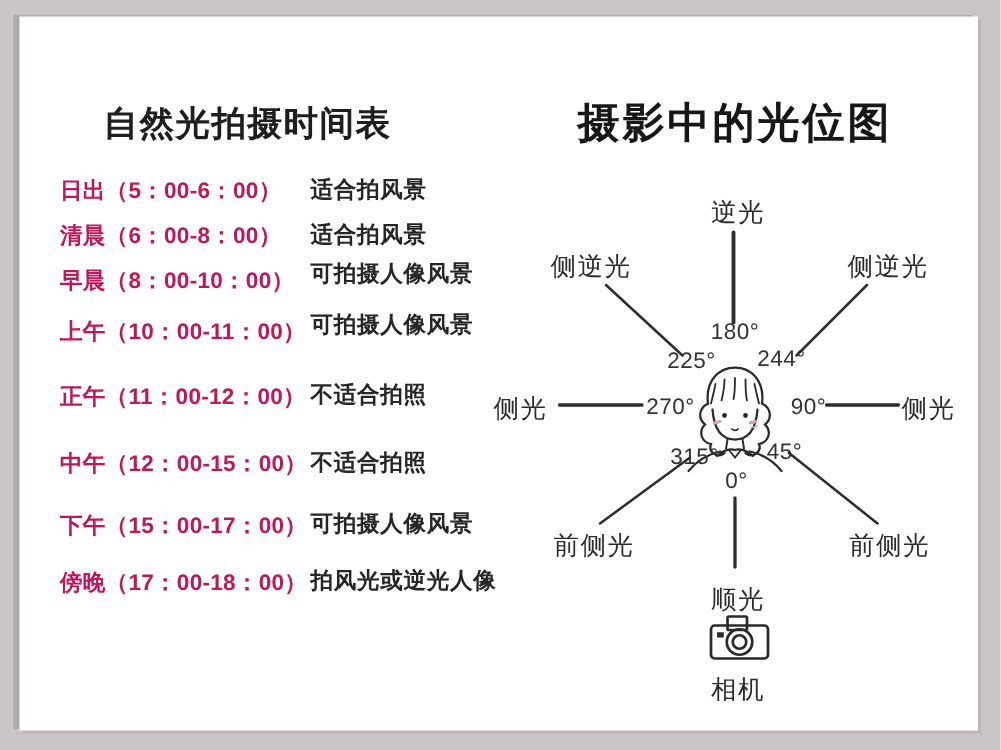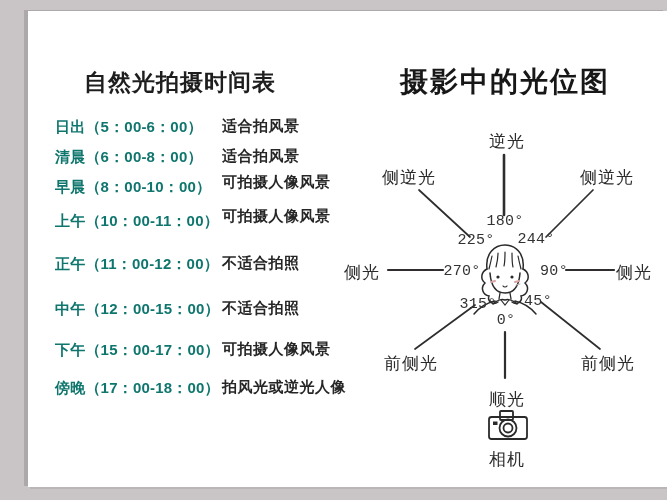--- a/index.html
+++ b/index.html
@@ -4,51 +4,51 @@
 <style>
   html,body{margin:0;padding:0;}
   body{
     width:667px;height:500px;overflow:hidden;
     background:#c9c5c6;
     font-family:"Liberation Sans","DejaVu Sans",sans-serif;
     color:#2b2b2b;
   }
   .stage{position:relative;width:667px;height:500px;}
   .card{
-    position:absolute;left:28px;top:11px;width:639px;height:476px;
+    position:absolute;left:13px;top:11px;width:639px;height:476px;
     background:#ffffff;
     box-shadow:-4px -1px 0 rgba(120,116,117,.35), 2px 2px 0 rgba(120,116,117,.18);
   }
   
   .left-title{
     position:absolute;left:152px;top:56px;transform:translateX(-50%);
     font-size:23px;font-weight:700;letter-spacing:1px;white-space:nowrap;color:#1e1e1e;
   }
   .row{position:absolute;left:0;width:330px;height:20px;}
   .row .time{
     position:absolute;left:27px;top:0;
-    font-size:15px;font-weight:700;letter-spacing:.2px;white-space:nowrap;color:#0f766e;
+    font-size:15px;font-weight:700;letter-spacing:.2px;white-space:nowrap;color:#be185d;
   }
   .row .note{
     position:absolute;left:194px;top:-1px;
     font-size:15px;font-weight:700;letter-spacing:.5px;white-space:nowrap;color:#262626;
   }
   
   .right-title{
     position:absolute;left:477px;top:52px;transform:translateX(-50%);
     font-size:28px;font-weight:700;letter-spacing:2px;white-space:nowrap;color:#171717;
   }
   .lbl{
     position:absolute;transform:translateX(-50%);
     font-family:"DejaVu Serif","Liberation Serif",serif;
     font-size:17px;white-space:nowrap;color:#2b2b2b;letter-spacing:1px;text-align:center;
   }
   .ang{
     position:absolute;transform:translateX(-50%);
-    font-size:15px;white-space:nowrap;color:#343233;letter-spacing:.3px;font-family:Liberation Mono, monospace;
+    font-size:15px;white-space:nowrap;color:#343233;letter-spacing:.3px;
   }
   .diagram-svg{position:absolute;left:317px;top:84px;}
 </style>
 </head>
 <body>
 
 <div class="stage">
   <div class="card">
 
     <div>

